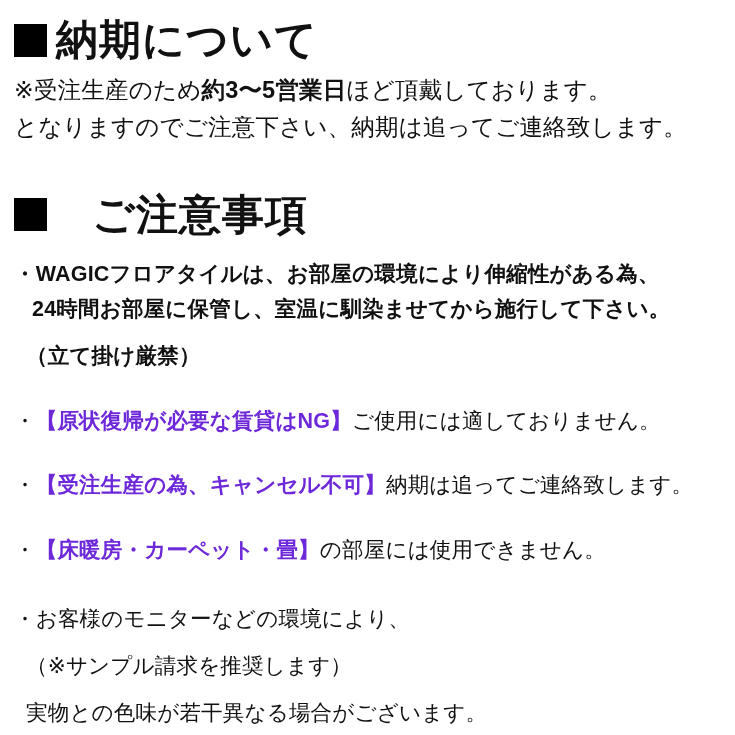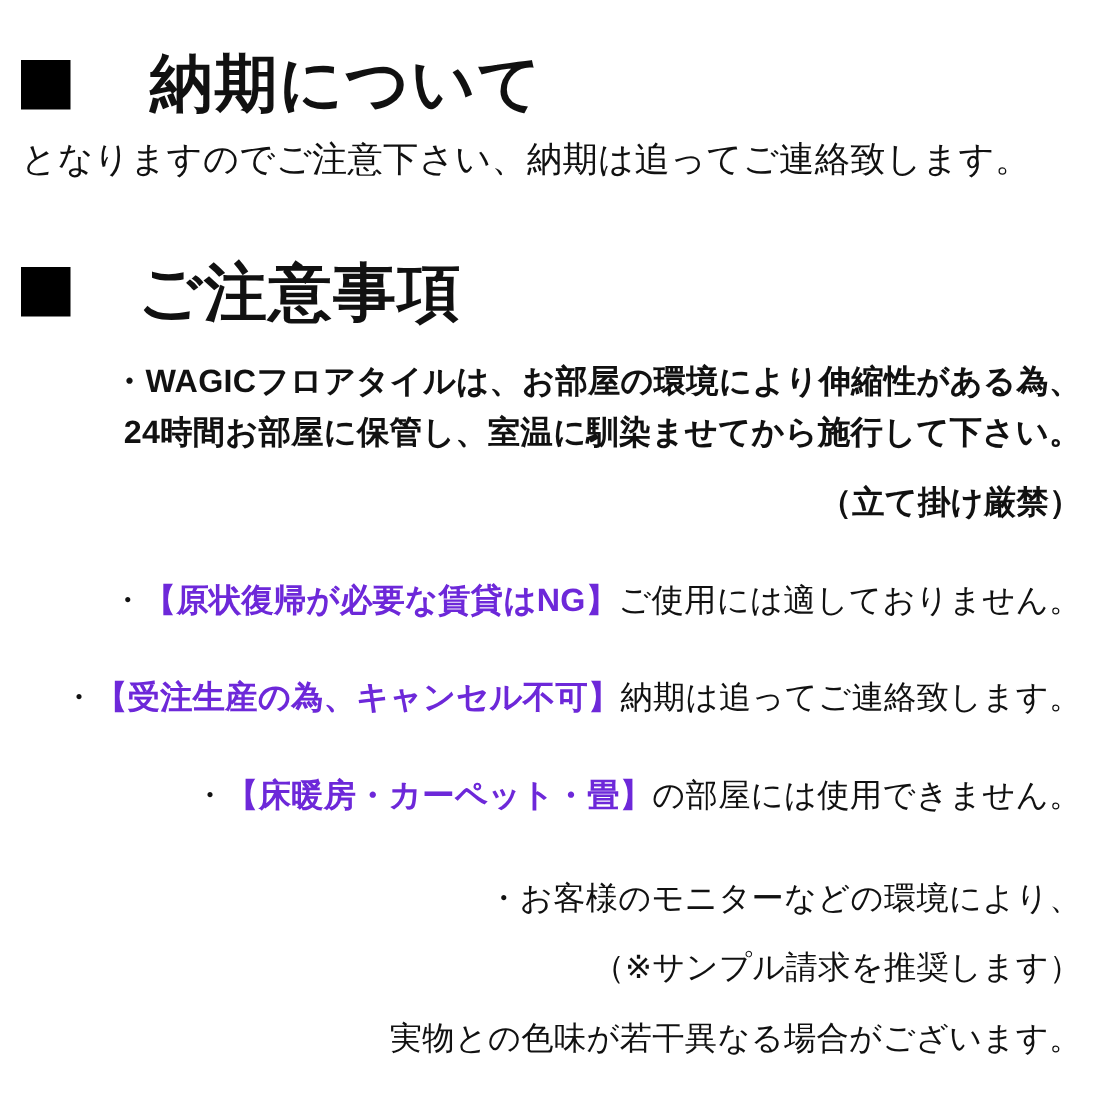--- a/index.html
+++ b/index.html
@@ -33,21 +33,21 @@
     white-space: nowrap;
   }
   .heading .sq {
     display: inline-block;
     width: 33px;
     height: 33px;
     background: #000000;
     margin-right: 9px;
     flex: 0 0 auto;
   }
-  #heading-delivery { margin-top: 24px; gap: 44px; }
+  #heading-delivery { margin-top: 8px; }
   #heading-notes { margin-top: 48px; gap: 36px; }
 
   
   .para {
     font-size: 23.5px;
     line-height: 1.55;
     font-weight: normal;
     letter-spacing: 0.2px;
     margin-top: 10px;
   }
@@ -60,21 +60,20 @@
   }
   .note {
     font-size: 21.5px;
     line-height: 1.62;
     letter-spacing: 0.2px;
     margin-bottom: 18px;
   }
   .note .line {
     display: block;
     white-space: nowrap;
-    text-align: right;
   }
   .note .indent { padding-left: 18px; }
   .note .indent2 { padding-left: 12px; margin-top: 12px; }
   .bracket-red {
     color: #6d28d9;
     font-weight: bold;
   }
   .note-bold { font-weight: bold; }
   .gap-big { margin-top: 30px; }
   .gap-extra { margin-top: 34px; }
@@ -83,20 +82,23 @@
 <body>
 
 <div class="page">
 
   <div class="heading" id="heading-delivery">
     <span class="sq"></span>
     <span>納期について</span>
   </div>
 
   <div class="para">
+    <span class="line">
+      <span>※受注生産のため</span><span class="bold-in">約3〜5営業日</span><span>ほど頂戴しております。</span>
+    </span>
     <span class="line">となりますのでご注意下さい、納期は追ってご連絡致します。</span>
   </div>
 
   <div class="heading" id="heading-notes">
     <span class="sq"></span>
     <span>ご注意事項</span>
   </div>
 
   <div class="notes">
 

